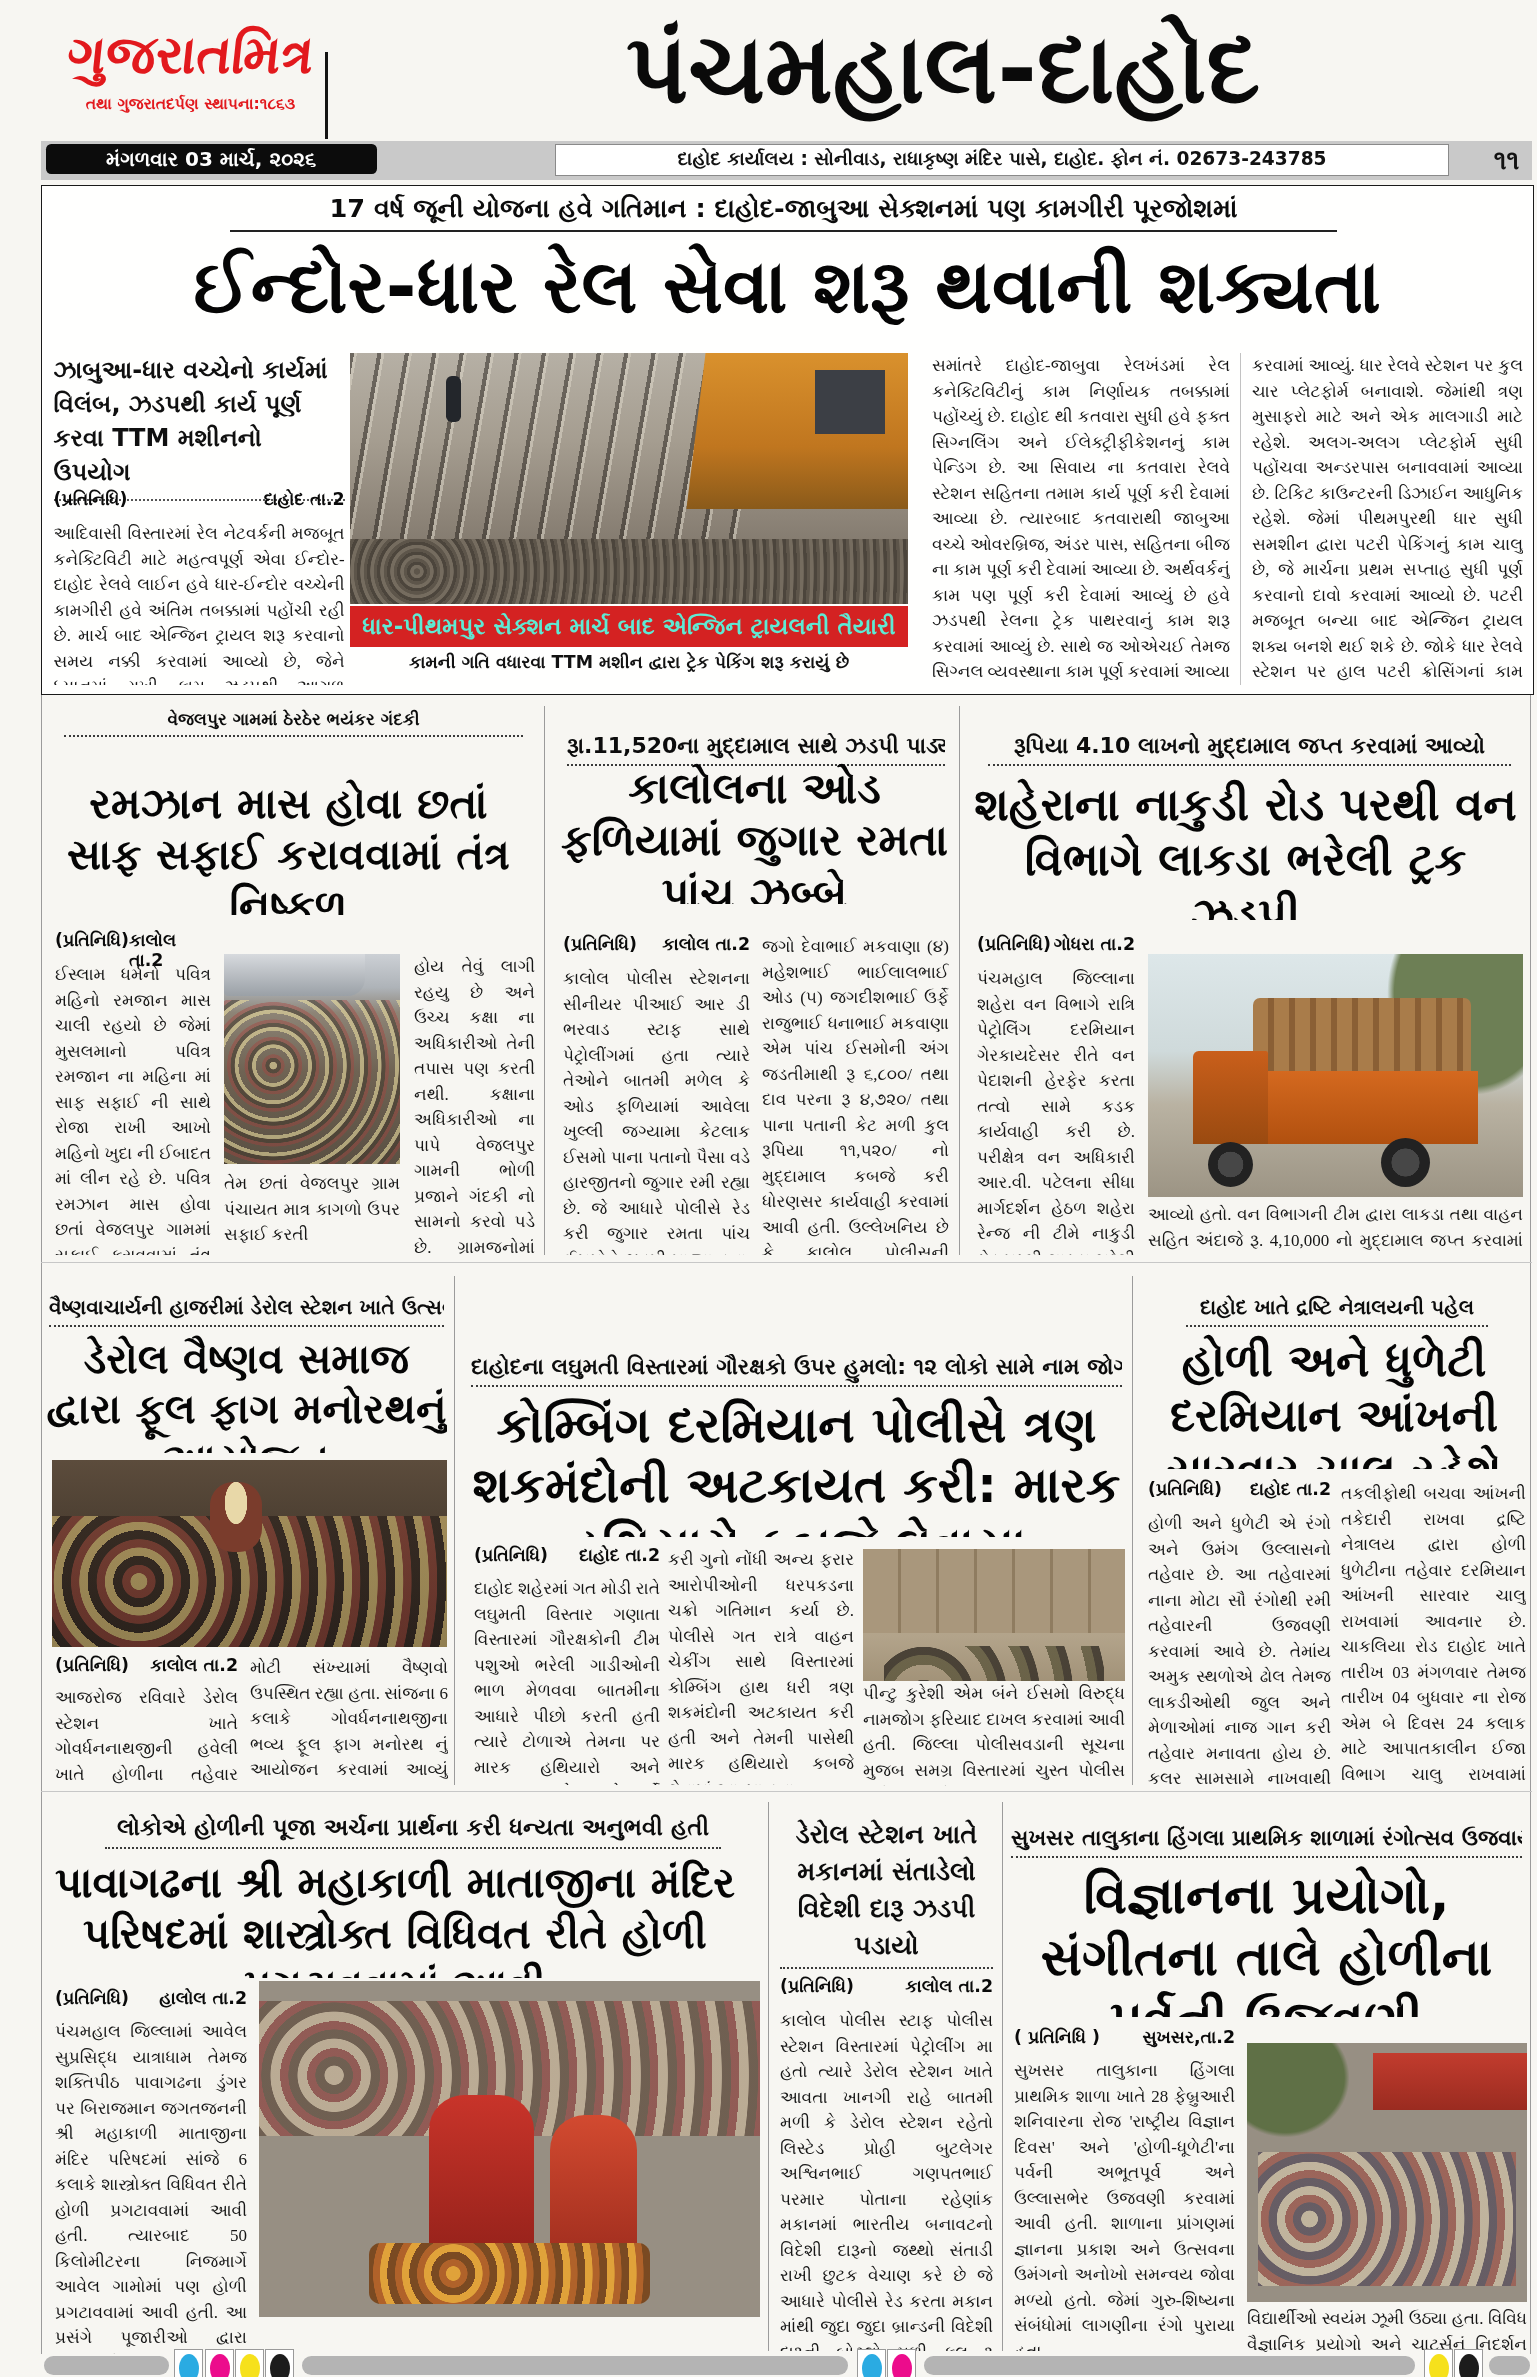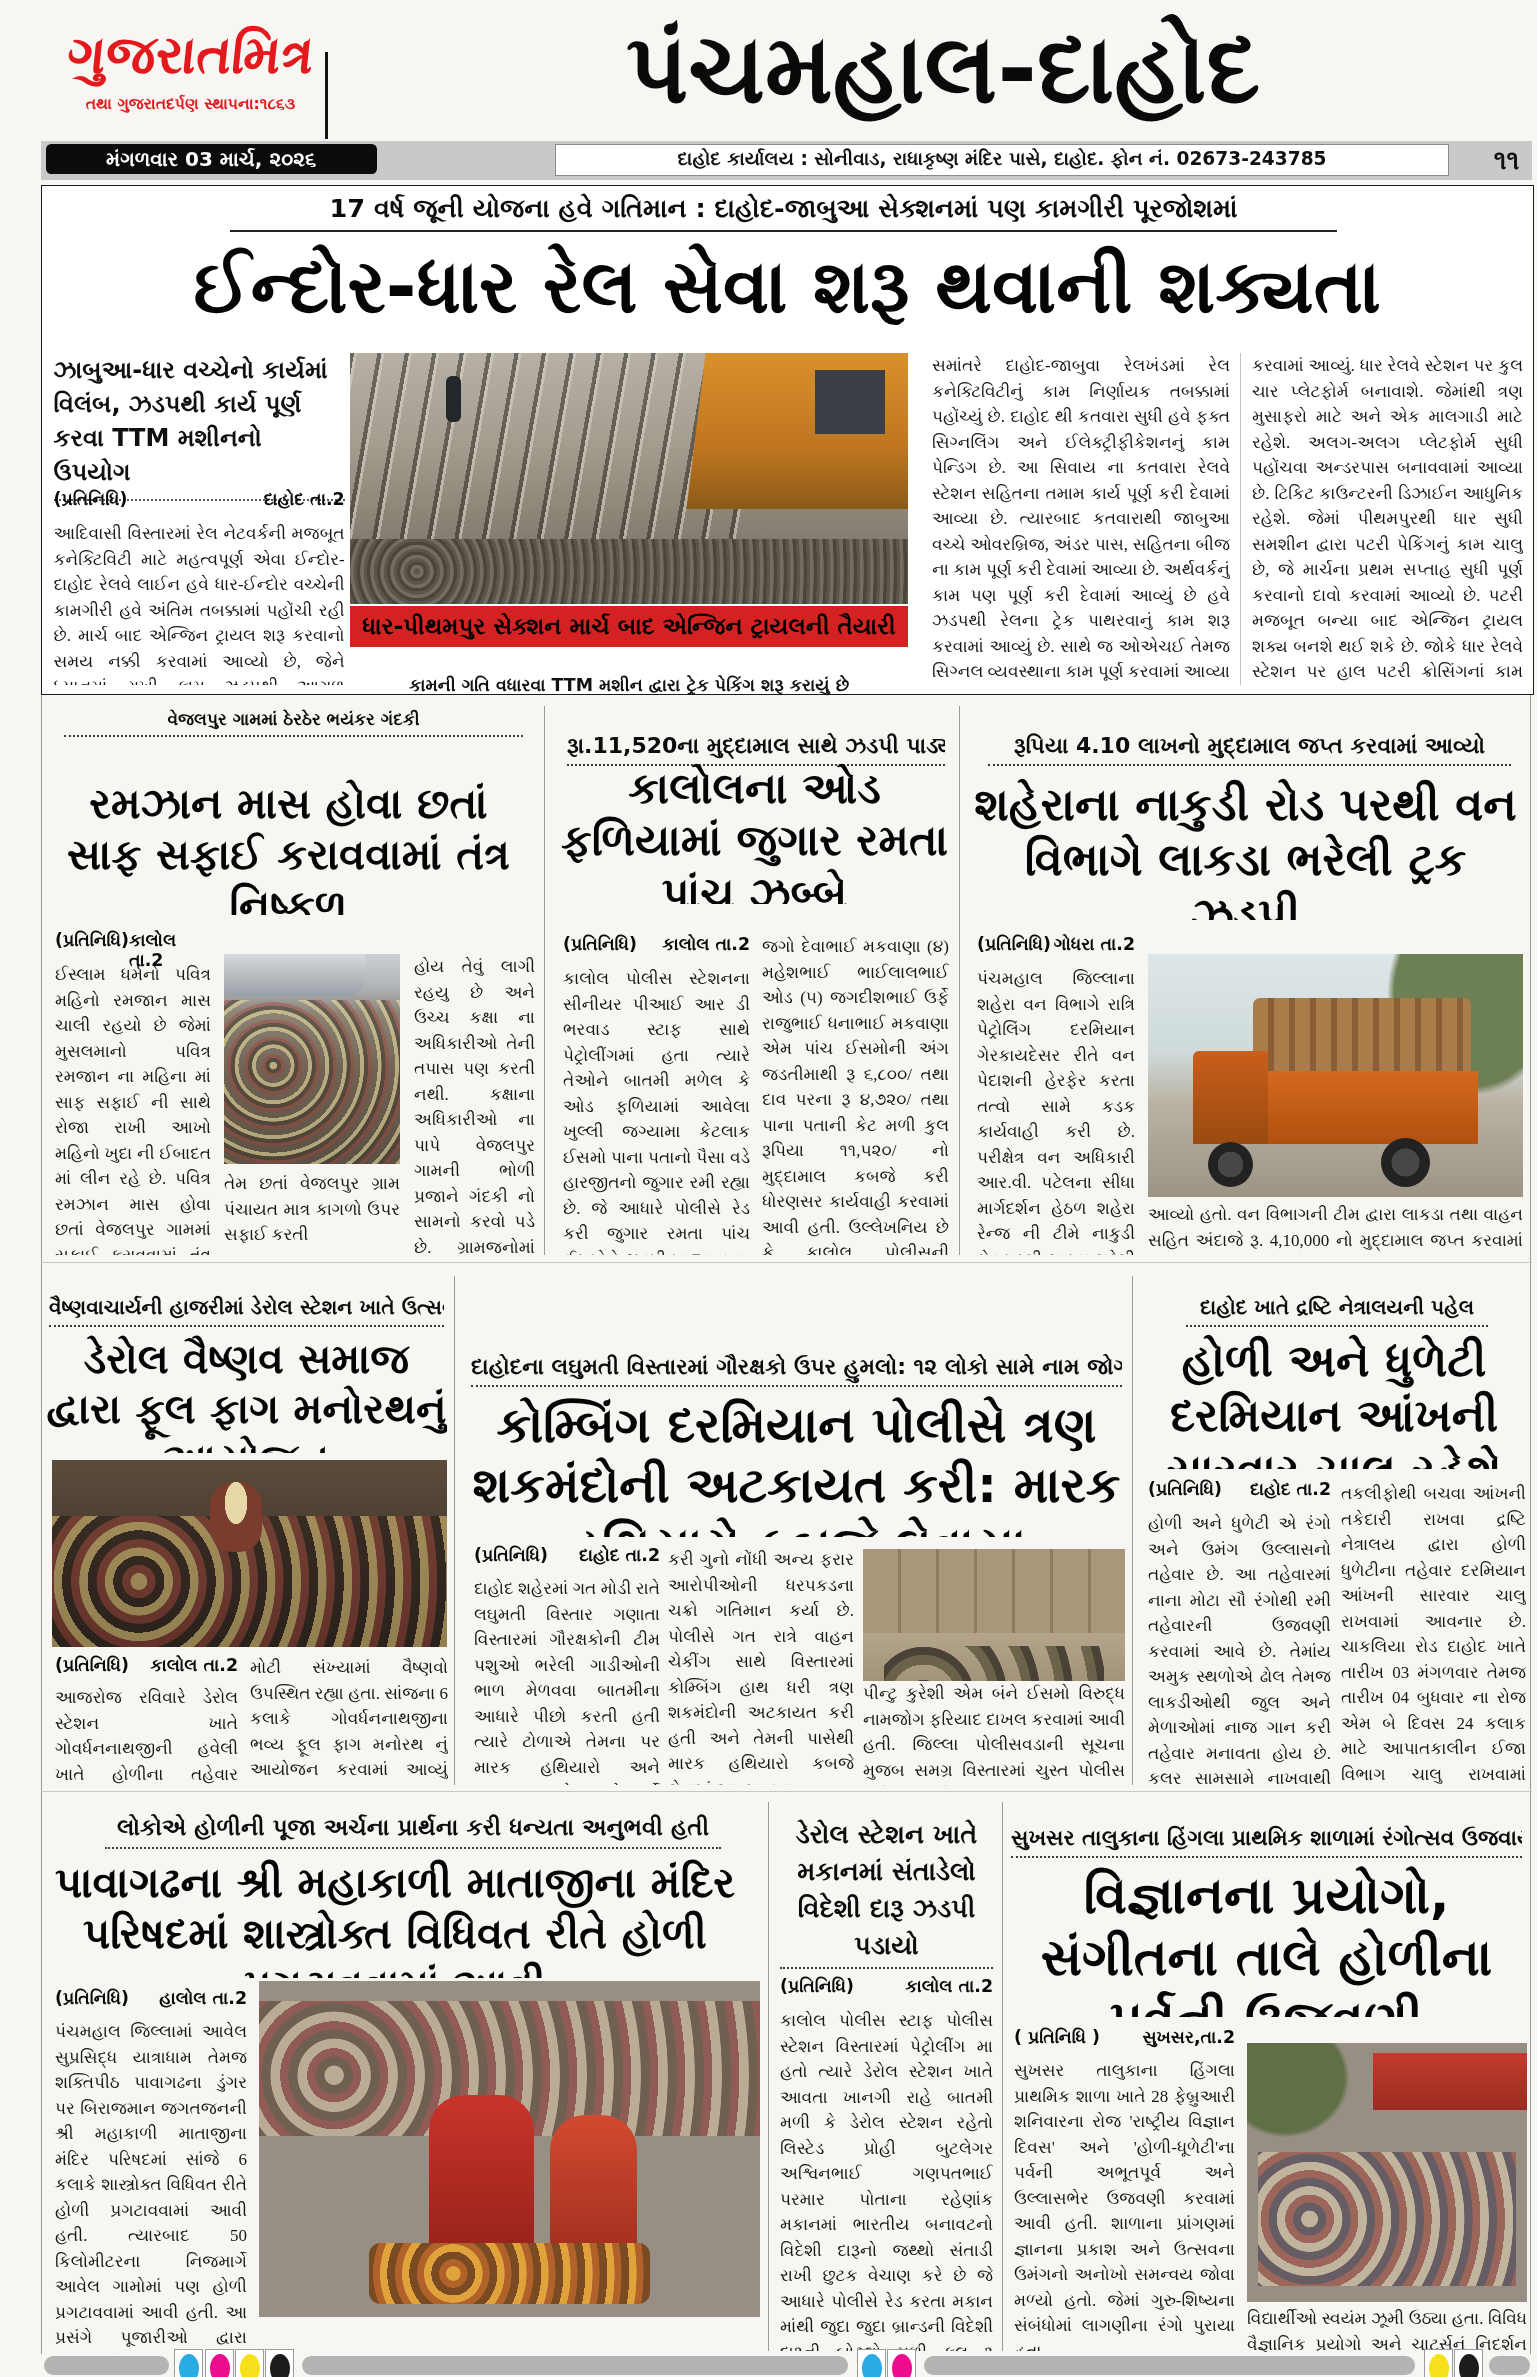--- a/index.html
+++ b/index.html
@@ -58,22 +58,22 @@
   </div>
   <div class="abs body-text" style="left:11.6px;top:335px;width:291px;height:164px">આદિવાસી વિસ્તારમાં રેલ નેટવર્કની મજબૂત કનેક્ટિવિટી માટે મહત્વપૂર્ણ એવા ઈન્દોર-દાહોદ રેલવે લાઈન હવે ધાર-ઈન્દોર વચ્ચેની કામગીરી હવે અંતિમ તબક્કામાં પહોંચી રહી છે. માર્ચ બાદ એન્જિન ટ્રાયલ શરૂ કરવાનો સમય નક્કી કરવામાં આવ્યો છે, જેને ધ્યાનમાં રાખી કામ ઝડપથી આગળ ધપાવવામાં આવી રહ્યું છે. ઈન્દોર થી દાહોદ વચ્ચે રેલ કનેક્ટિવિટી માટે આ પ્રોજેક્ટ અંતર્ગત પીથમપુરથી ધાર સુધી એન્જિન ટ્રાયલ યોજવાની છે. સૂત્રોના જણાવ્યા મુજબ ૨૦ માર્ચ બાદ ટ્રાયલ શરૂ કરવાની સંભાવના વ્યક્ત કરવામાં આવી રહી છે. ત્યારબાદ કમિશનર ઓફ રેલવે સેફ્ટી દ્વારા રેલ ખંડનું નિરીક્ષણ કરાશે. રેલ ખંડને લીલીઝંડી મળ્યા બાદ વિધિવત રીતે ઈન્દોર-ધાર વચ્ચે રેલ કનેક્ટિવિટી શરૂ કરી દેવામાં આવશે. આ સાથે</div>
 
   <div class="abs photo" style="left:308px;top:167px;width:558px;height:251px;background:linear-gradient(180deg,#b6b0a5 0%,#a59d90 35%,#8d8478 65%,#6f675c 100%)">
     <span class="ph" style="left:0;top:0;width:72%;height:100%;background:repeating-linear-gradient(100deg,rgba(35,30,25,0.5) 0 4.1px,rgba(220,214,200,0.55) 4.1px 7px,transparent 7px 27px)"></span>
     <span class="ph" style="right:-11.6px;top:0;width:40%;height:62%;background:linear-gradient(180deg,#d9912d 0%,#c0761f 60%,#8a5a1a 100%);transform:skewX(-7deg)"></span>
     <span class="ph" style="right:23px;top:17.4px;width:70px;height:64px;background:#3c3f45"></span>
     <span class="ph" style="left:96px;top:23px;width:15px;height:46px;background:#23262b;border-radius:5.8px"></span>
     <span class="ph" style="left:0;bottom:0;width:100%;height:26%;background:repeating-radial-gradient(circle at 12% 50%,#5d554a 0 2.9px,#756c5f 3.5px 6.4px,#4c453c 7px 10px)"></span>
   </div>
-  <div class="abs sans" style="left:308px;top:420px;width:558px;height:41px;background:#d42222;color:#000000;font-size:23px;font-weight:700;line-height:41px;text-align:center;overflow:hidden">ધાર-પીથમપુર સેક્શન માર્ચ બાદ એન્જિન ટ્રાયલની તૈયારી</div>
-  <div class="abs sans center" style="left:308px;top:489px;width:558px;height:34px;font-size:17.4px;font-weight:700;overflow:hidden">કામની ગતિ વધારવા TTM મશીન દ્વારા ટ્રેક પેકિંગ શરૂ કરાયું છે</div>
+  <div class="abs sans" style="left:308px;top:420px;width:558px;height:41px;background:#d42222;color:#5eead4;font-size:23px;font-weight:700;line-height:41px;text-align:center;overflow:hidden">ધાર-પીથમપુર સેક્શન માર્ચ બાદ એન્જિન ટ્રાયલની તૈયારી</div>
+  <div class="abs sans center" style="left:308px;top:466px;width:558px;height:34px;font-size:17.4px;font-weight:700;overflow:hidden">કામની ગતિ વધારવા TTM મશીન દ્વારા ટ્રેક પેકિંગ શરૂ કરાયું છે</div>
 
   <div class="abs body-text" style="left:890px;top:167px;width:298px;height:332px">સમાંતરે દાહોદ-જાબુવા રેલખંડમાં રેલ કનેક્ટિવિટીનું કામ નિર્ણાયક તબક્કામાં પહોંચ્યું છે. દાહોદ થી કતવારા સુધી હવે ફક્ત સિગ્નલિંગ અને ઈલેક્ટ્રીફીકેશનનું કામ પેન્ડિગ છે. આ સિવાય ના કતવારા રેલવે સ્ટેશન સહિતના તમામ કાર્ય પૂર્ણ કરી દેવામાં આવ્યા છે. ત્યારબાદ કતવારાથી જાબુઆ વચ્ચે ઓવરબ્રિજ, અંડર પાસ, સહિતના બીજ ના કામ પૂર્ણ કરી દેવામાં આવ્યા છે. અર્થવર્કનું કામ પણ પૂર્ણ કરી દેવામાં આવ્યું છે હવે ઝડપથી રેલના ટ્રેક પાથરવાનું કામ શરૂ કરવામાં આવ્યું છે. સાથે જ ઓએચઈ તેમજ સિગ્નલ વ્યવસ્થાના કામ પૂર્ણ કરવામાં આવ્યા છે. આ વર્ષે દાહોદ-ઝાબુઆ વચ્ચે પણ રેલવે કાર્ય પૂર્ણ કરવાનો લક્ષ્યાંક રાખવામાં આવ્યો છે.</div>
   <div class="vsep" style="left:1198px;top:167px;height:332px;background:#c2c2c2"></div>
   <div class="abs body-text" style="left:1210px;top:167px;width:271px;height:332px">કરવામાં આવ્યું. ધાર રેલવે સ્ટેશન પર કુલ ચાર પ્લેટફોર્મ બનાવાશે. જેમાંથી ત્રણ મુસાફરો માટે અને એક માલગાડી માટે રહેશે. અલગ-અલગ પ્લેટફોર્મ સુધી પહોંચવા અન્ડરપાસ બનાવવામાં આવ્યા છે. ટિકિટ કાઉન્ટરની ડિઝાઈન આધુનિક રહેશે. જેમાં પીથમપુરથી ધાર સુધી સમશીન દ્વારા પટરી પેકિંગનું કામ ચાલુ છે, જે માર્ચના પ્રથમ સપ્તાહ સુધી પૂર્ણ કરવાનો દાવો કરવામાં આવ્યો છે. પટરી મજબૂત બન્યા બાદ એન્જિન ટ્રાયલ શક્ય બનશે થઈ શકે છે. જોકે ધાર રેલવે સ્ટેશન પર હાલ પટરી ક્રોસિંગનાં કામ બાકી છે. ૨૦૪ કિલોમીટર લાંબા રેલ પ્રોજેક્ટના ભાગે તમામ પ્રકારની સિક્યુરિટી ચેક કર્યા બાદ રેલ સેવા શરૂ થવાની લાંબો સમય લાગી રહ્યો છે.</div>
 </div>
 
 <div class="vsep" style="left:544px;top:706px;height:549px"></div>
 <div class="vsep" style="left:959px;top:706px;height:549px"></div>
 <div class="hsep" style="left:41px;top:1262px;width:1491px;background:#c7c7c7"></div>
 

